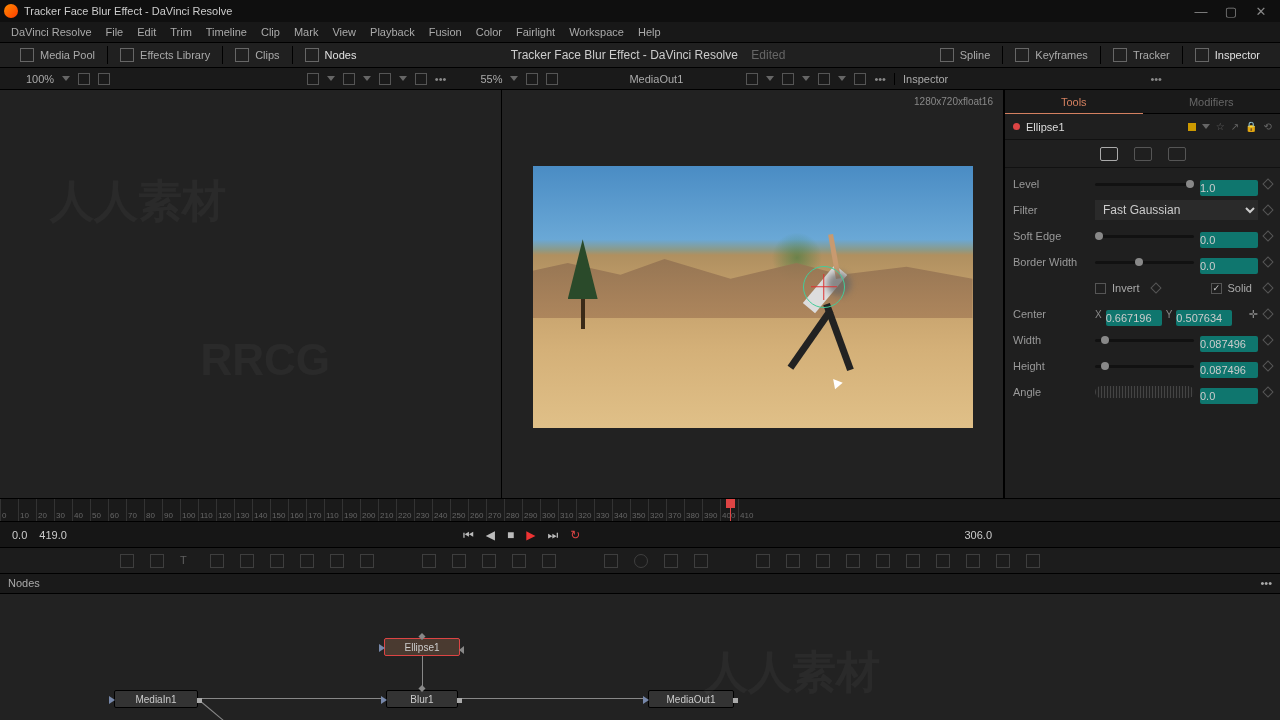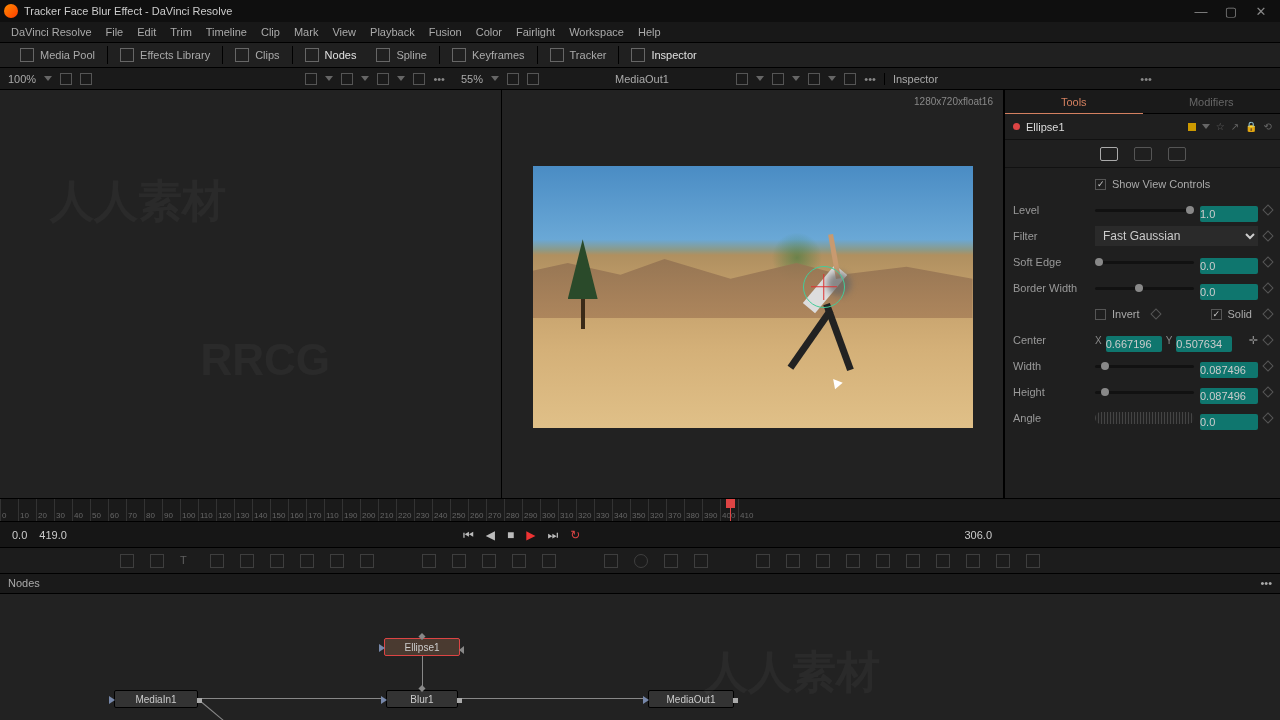--- a/index.html
+++ b/index.html
@@ -20,21 +20,21 @@
 .paneltabs .tab { display: flex; align-items: center; padding: 0 10px; height: 100%; color: #aaa; gap: 6px; }
 .paneltabs .tab.active { color: #e0e0e0; }
 .paneltabs .sep { width: 1px; height: 18px; background: #000; margin: 0 2px; }
 .paneltabs .center { flex: 1; text-align: center; color: #ccc; font-size: 12px; }
 .paneltabs .right { display: flex; align-items: center; }
 .icon-sq { width: 14px; height: 14px; border: 1px solid #666; display: inline-block; }
 
 
 .viewertools { height: 22px; background: #1a1a1a; display: flex; align-items: center; border-bottom: 1px solid #000; }
 .viewertools .group { display: flex; align-items: center; gap: 8px; padding: 0 8px; }
-.viewertools .zoom { color: #aaa; }
+.viewertools .zoom { color: #aaa; margin-left: 18px; }
 .small-icon { width: 12px; height: 12px; border: 1px solid #555; display: inline-block; }
 .chev { width: 0; height: 0; border-left: 4px solid transparent; border-right: 4px solid transparent; border-top: 5px solid #666; display: inline-block; }
 
 
 .mainrow { display: flex; height: 408px; background: #1c1c1c; }
 .left-viewer, .mid-viewer { flex: 1; background: #222; border-right: 1px solid #000; position: relative; display:flex; align-items:center; justify-content:center; overflow:hidden; }
 .inspector { width: 276px; background: #1f1f1f; border-left: 1px solid #000; display:flex; flex-direction:column; }
 .viewer-info { position: absolute; top: 6px; right: 10px; color: #888; font-size: 10px; z-index:5; }
 
 
@@ -167,20 +167,24 @@
   <div class="tab">
       <span class="icon-sq"></span>
       <span>Clips</span>
     </div>
   <div class="sep"></div>
   <div class="tab active">
       <span class="icon-sq"></span>
       <span>Nodes</span>
     </div>
 
+  <div class="center">
+    <span>Tracker Face Blur Effect - DaVinci Resolve</span>
+    <span style="color:#666;margin-left:10px;">Edited</span>
+  </div>
 
   <div class="right">
     <div class="tab">
         <span class="icon-sq"></span>
         <span>Spline</span>
       </div>
     <div class="sep"></div>
     <div class="tab">
         <span class="icon-sq"></span>
         <span>Keyframes</span>
@@ -281,25 +285,20 @@
         <span>🔒</span>
         <span>⟲</span>
       </span>
     </div>
     <div class="insp-icons">
       <span class="ii" style="border-color:#aaa;"></span>
       <span class="ii"></span>
       <span class="ii"></span>
     </div>
     <div class="insp-body">
-      <div class="prop">
-        <span class="plabel"></span>
-        <span class="chk on"></span>
-        <span>Show View Controls</span>
-      </div>
       <div class="prop">
         <span class="plabel">Level</span>
         <span class="slider">
             <span class="thumb" style="left:92%"></span>
           </span>
         <span class="val">1.0</span>
         <span class="kf"></span>
       </div>
       <div class="prop">
         <span class="plabel">Filter</span>

